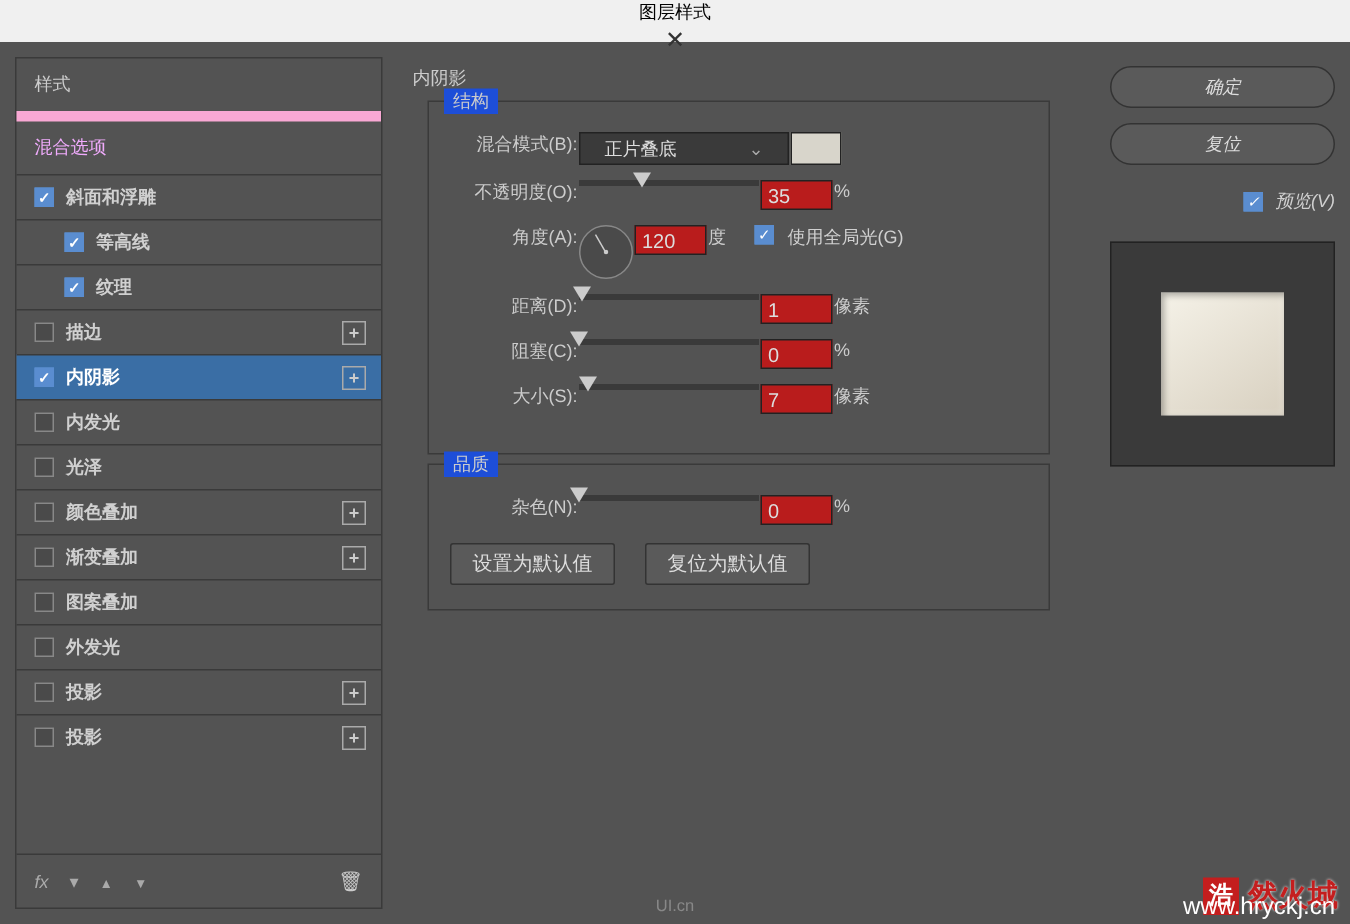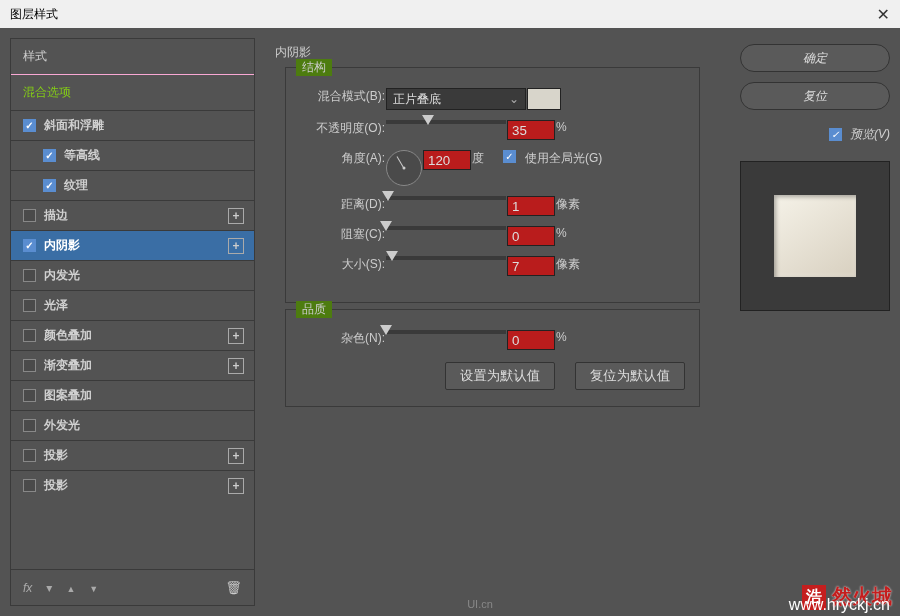--- a/index.html
+++ b/index.html
@@ -1,74 +1,74 @@
 <!DOCTYPE html>
 <html><head>
 <meta charset="utf-8">
 <style>
 * { box-sizing: border-box; margin: 0; padding: 0; font-family: "Microsoft YaHei", sans-serif; }
 body { background: #535353; color: #d0d0d0; font-size: 12px; width: 900px; height: 616px; overflow: hidden; }
 
-.titlebar { background: #f0f0f0; color: #000; height: 28px; display: flex; align-items: center; padding: 0 10px; justify-content: space-between; }
+.titlebar { background: #f0f0f0; color: #000; height: 28px; display: flex; align-items: center; padding: 0 10px; justify-content: space-between; flex-direction: column; }
 .titlebar-title { font-size: 12px; }
 .close-x { font-size: 16px; cursor: pointer; color: #333; }
 
 .main-area { display: flex; height: 588px; padding: 10px; gap: 10px; }
 
 .left-panel { width: 245px; background: #535353; border: 1px solid #3a3a3a; display: flex; flex-direction: column; }
 .styles-header { padding: 9px 12px; color: #ccc; }
-.blend-options { padding: 9px 12px; color: #84cc16; border-top: 1px solid #f9a8d4; }
+.blend-options { padding: 9px 12px; color: #f0abfc; border-top: 7px solid #f9a8d4; }
 .style-list { flex: 1; font-weight: bold; }
 .style-row { display: flex; align-items: center; padding: 6px 12px; border-top: 1px solid #3a3a3a; position: relative; height: 30px; }
 .style-row.indent { padding-left: 32px; }
 .style-row.selected { background: #3a6ea5; color: #fff; }
 .chk { width: 13px; height: 13px; border: 1px solid #888; margin-right: 8px; background: #4a4a4a; display: inline-flex; align-items: center; justify-content: center; flex-shrink: 0; }
 .chk.checked { background: #5a8dd0; border-color: #5a8dd0; }
 .chk.checked::after { content: "✓"; color: #fff; font-size: 10px; }
 .add-icon { position: absolute; right: 10px; width: 16px; height: 16px; border: 1px solid #aaa; display: flex; align-items: center; justify-content: center; font-size: 12px; color: #ccc; }
 .footer-bar { height: 36px; border-top: 1px solid #3a3a3a; display: flex; align-items: center; padding: 0 12px; gap: 14px; color: #aaa; }
 .footer-bar .spacer { flex: 1; }
 .fx-txt { font-style: italic; }
 .arrow-up::before { content: "▲"; font-size: 9px; }
 .arrow-down::before { content: "▼"; font-size: 9px; }
 .trash::before { content: "🗑"; font-size: 13px; filter: grayscale(1) brightness(1.2); }
 
 .center-panel { flex: 1; padding: 0 10px; }
 .section-title { color: #ccc; margin: 6px 0 4px 0; }
 .group-box { border: 1px solid #3a3a3a; padding: 10px 14px 16px 14px; margin-top: 6px; position: relative; margin-left: 10px; }
-.group-label { position: absolute; top: -9px; left: 10px; background: #4d7c0f; padding: 0 6px; color: #ccc; }
+.group-label { position: absolute; top: -9px; left: 10px; background: #1d4ed8; padding: 0 6px; color: #ccc; }
 .row { display: flex; align-items: flex-start; margin: 10px 0; gap: 1px; }
 .lbl { width: 85px; text-align: right; color: #ccc; }
-.select-box { background: #3a3a3a; border: 1px solid #222; height: 22px; width: 140px; display: flex; align-items: center; justify-content: space-between; padding: 0 6px; color: #ddd; }
+.select-box { background: #3a3a3a; border: 1px solid #222; height: 22px; width: 140px; display: flex; align-items: center; justify-content: space-between; padding: 0 16px; color: #ddd; }
 .chev-down::after { content: "⌄"; font-size: 12px; color: #aaa; }
 .color-swatch { width: 34px; height: 22px; background: #d8d5cb; border: 1px solid #222; }
 .slider { flex: 1; height: 4px; background: #3a3a3a; position: relative; max-width: 120px; }
 .slider-thumb { position: absolute; top: -5px; width: 0; height: 0; border-left: 6px solid transparent; border-right: 6px solid transparent; border-top: 10px solid #ccc; transform: translateX(-6px); }
 .num-input { width: 48px; height: 20px; background: #b91c1c; border: 1px solid #222; color: #ddd; padding: 0 4px; text-align: left; }
 .unit { color: #ccc; width: 30px; }
 .angle-dial { width: 36px; height: 36px; border: 1px solid #888; border-radius: 50%; position: relative; background: #4a4a4a; }
 .angle-line { position: absolute; width: 14px; height: 1px; background: #ccc; top: 50%; left: 50%; transform-origin: left center; transform: rotate(-120deg); }
 .angle-dot { position: absolute; width: 3px; height: 3px; background: #ccc; border-radius: 50%; top: 50%; left: 50%; transform: translate(-50%,-50%); }
 .contour-thumb { width: 32px; height: 26px; background: linear-gradient(135deg, #fff 50%, #000 50%); border: 1px solid #222; }
 .contour-wrap { display: flex; align-items: center; gap: 2px; }
 .contour-chev { width: 14px; height: 26px; background: #3a3a3a; border: 1px solid #222; display: flex; align-items: center; justify-content: center; color: #aaa; font-size: 10px; }
 .btn-small { background: #5a5a5a; border: 1px solid #333; padding: 4px 14px; color: #ddd; cursor: pointer; border-radius: 2px; }
-.btn-row { display: flex; gap: 20px; justify-content: flex-end; margin-top: 12px; }
+.btn-row { display: flex; gap: 20px; justify-content: flex-start; margin-top: 12px; }
 
 .right-panel { width: 170px; display: flex; flex-direction: column; gap: 10px; padding-top: 6px; align-items: flex-end; font-style: italic; }
 .btn-pill { width: 150px; height: 28px; border: 1px solid #333; border-radius: 14px; background: #5a5a5a; color: #ddd; display: flex; align-items: center; justify-content: center; cursor: pointer; }
 .preview-row { display: flex; align-items: center; gap: 0; margin-top: 6px; }
 .preview-box { width: 150px; height: 150px; background: #3a3a3a; border: 1px solid #222; display: flex; align-items: center; justify-content: center; margin-top: 8px; }
 .preview-inner { width: 82px; height: 82px; background: linear-gradient(145deg, #f5f2e8, #d8d0c0); box-shadow: inset 2px 2px 4px rgba(0,0,0,.3), inset -2px -2px 4px rgba(255,255,255,.2); }
 
 .watermark { position: absolute; right: 8px; bottom: 6px; display: flex; gap: 6px; align-items: flex-end; }
 .wm-box { background: #c41e1e; color: #fff; padding: 2px 4px; font-size: 16px; font-weight: bold; }
 .wm-txt { color: #c41e1e; font-size: 20px; font-weight: bold; text-shadow: 0 0 2px #fff; }
 .wm-url { position: absolute; right: 10px; bottom: 2px; font-size: 16px; color: #fff; }
-.ui-logo { position: absolute; left: 50%; bottom: 6px; transform: translateX(-50%); color: #888; font-size: 11px; margin-left: 30px; }
+.ui-logo { position: absolute; left: 50%; bottom: 6px; transform: translateX(-50%); color: #888; font-size: 11px; }
 </style>
 </head>
 <body>
 
 <div class="titlebar">
   <span class="titlebar-title">图层样式</span>
   <span class="close-x">✕</span>
 </div>
 
 <div class="main-area">

